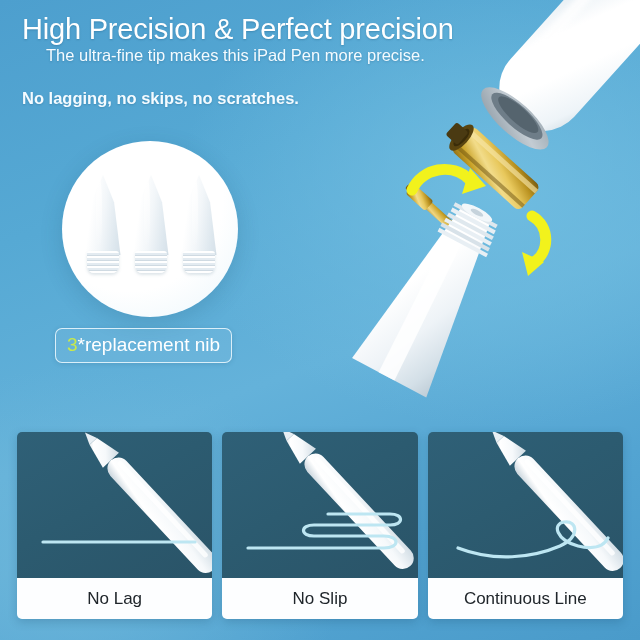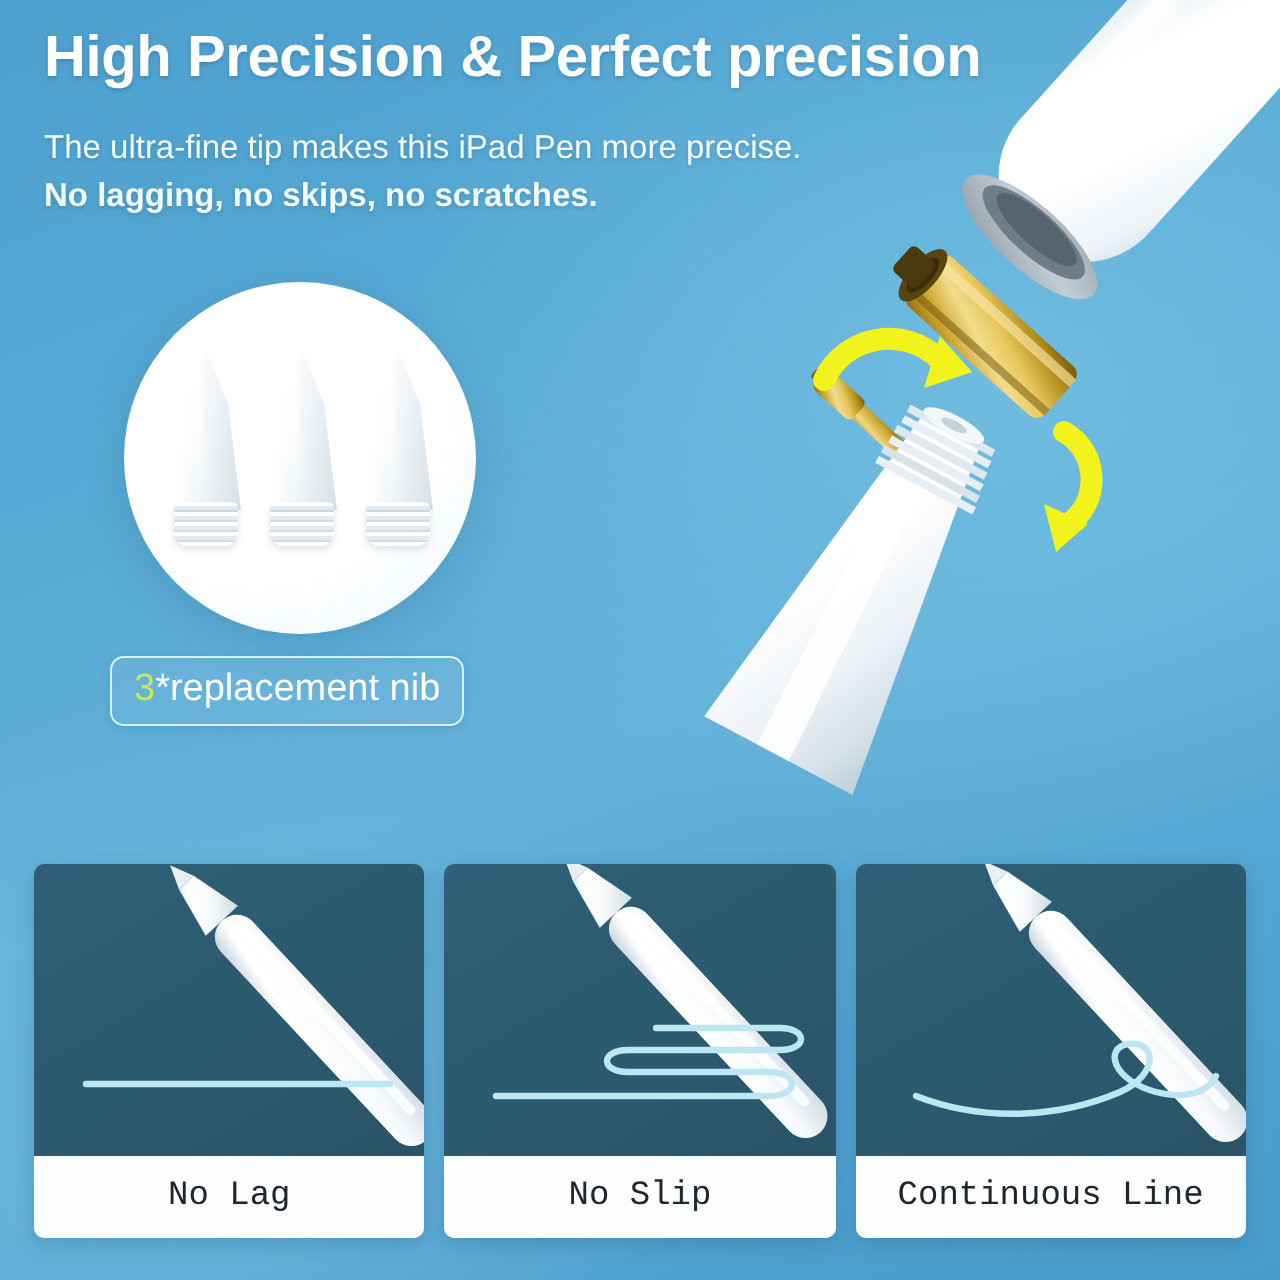--- a/index.html
+++ b/index.html
@@ -12,30 +12,30 @@
     position:relative;width:640px;height:640px;overflow:hidden;
     background:
       radial-gradient(ellipse 520px 380px at 78% 30%, #6fbce0 0%, rgba(111,188,224,0) 62%),
       radial-gradient(ellipse 420px 300px at 12% 88%, #6cb6da 0%, rgba(108,182,218,0) 65%),
       linear-gradient(160deg,#4d9fce 0%,#56a9d4 28%,#64b2da 55%,#53a4d2 78%,#4a9bca 100%);
   }
 
   
   .headline{
     position:absolute;left:22px;top:13px;
-    font-size:29px;font-weight:bold;color:#ffffff;
+    font-size:29px;font-weight:normal;color:#ffffff;
     letter-spacing:-0.2px;white-space:nowrap;
     text-shadow:0 1px 2px rgba(30,90,125,.35);
   }
   .subline{
     position:absolute;left:22px;
     font-size:16.5px;color:#f4fbff;white-space:nowrap;
     text-shadow:0 1px 2px rgba(30,90,125,.30);
   }
-  .sub1{top:65px;}
+  .sub1{top:46px;margin-left:24px;}
   .sub2{top:89px;font-weight:bold;}
 
   
   .nib-circle{
     position:absolute;left:62px;top:141px;width:176px;height:176px;
     border-radius:50%;
     background:radial-gradient(circle at 38% 32%,#ffffff 0%,#ffffff 58%,#f4fafd 80%,#e9f3f9 100%);
     box-shadow:0 6px 22px rgba(22,70,100,.18);
   }
   .nib{
@@ -84,21 +84,20 @@
 
   
   .panels{
     position:absolute;left:17px;top:432px;width:606px;height:187px;
     display:flex;gap:10px;
   }
   .panel{
     flex:1;display:flex;flex-direction:column;
     border-radius:5px;overflow:hidden;
     box-shadow:0 3px 10px rgba(20,65,95,.22);
-    font-family:Liberation Mono, monospace;
   }
   .panel-img{
     flex:1;position:relative;
     background:linear-gradient(150deg,#2f6077 0%,#2c5b70 45%,#2a5468 100%);
     overflow:hidden;
   }
   .panel-img svg{position:absolute;left:0;top:0;}
   .panel-cap{
     height:41px;background:#fdfeff;
     display:flex;align-items:center;justify-content:center;

